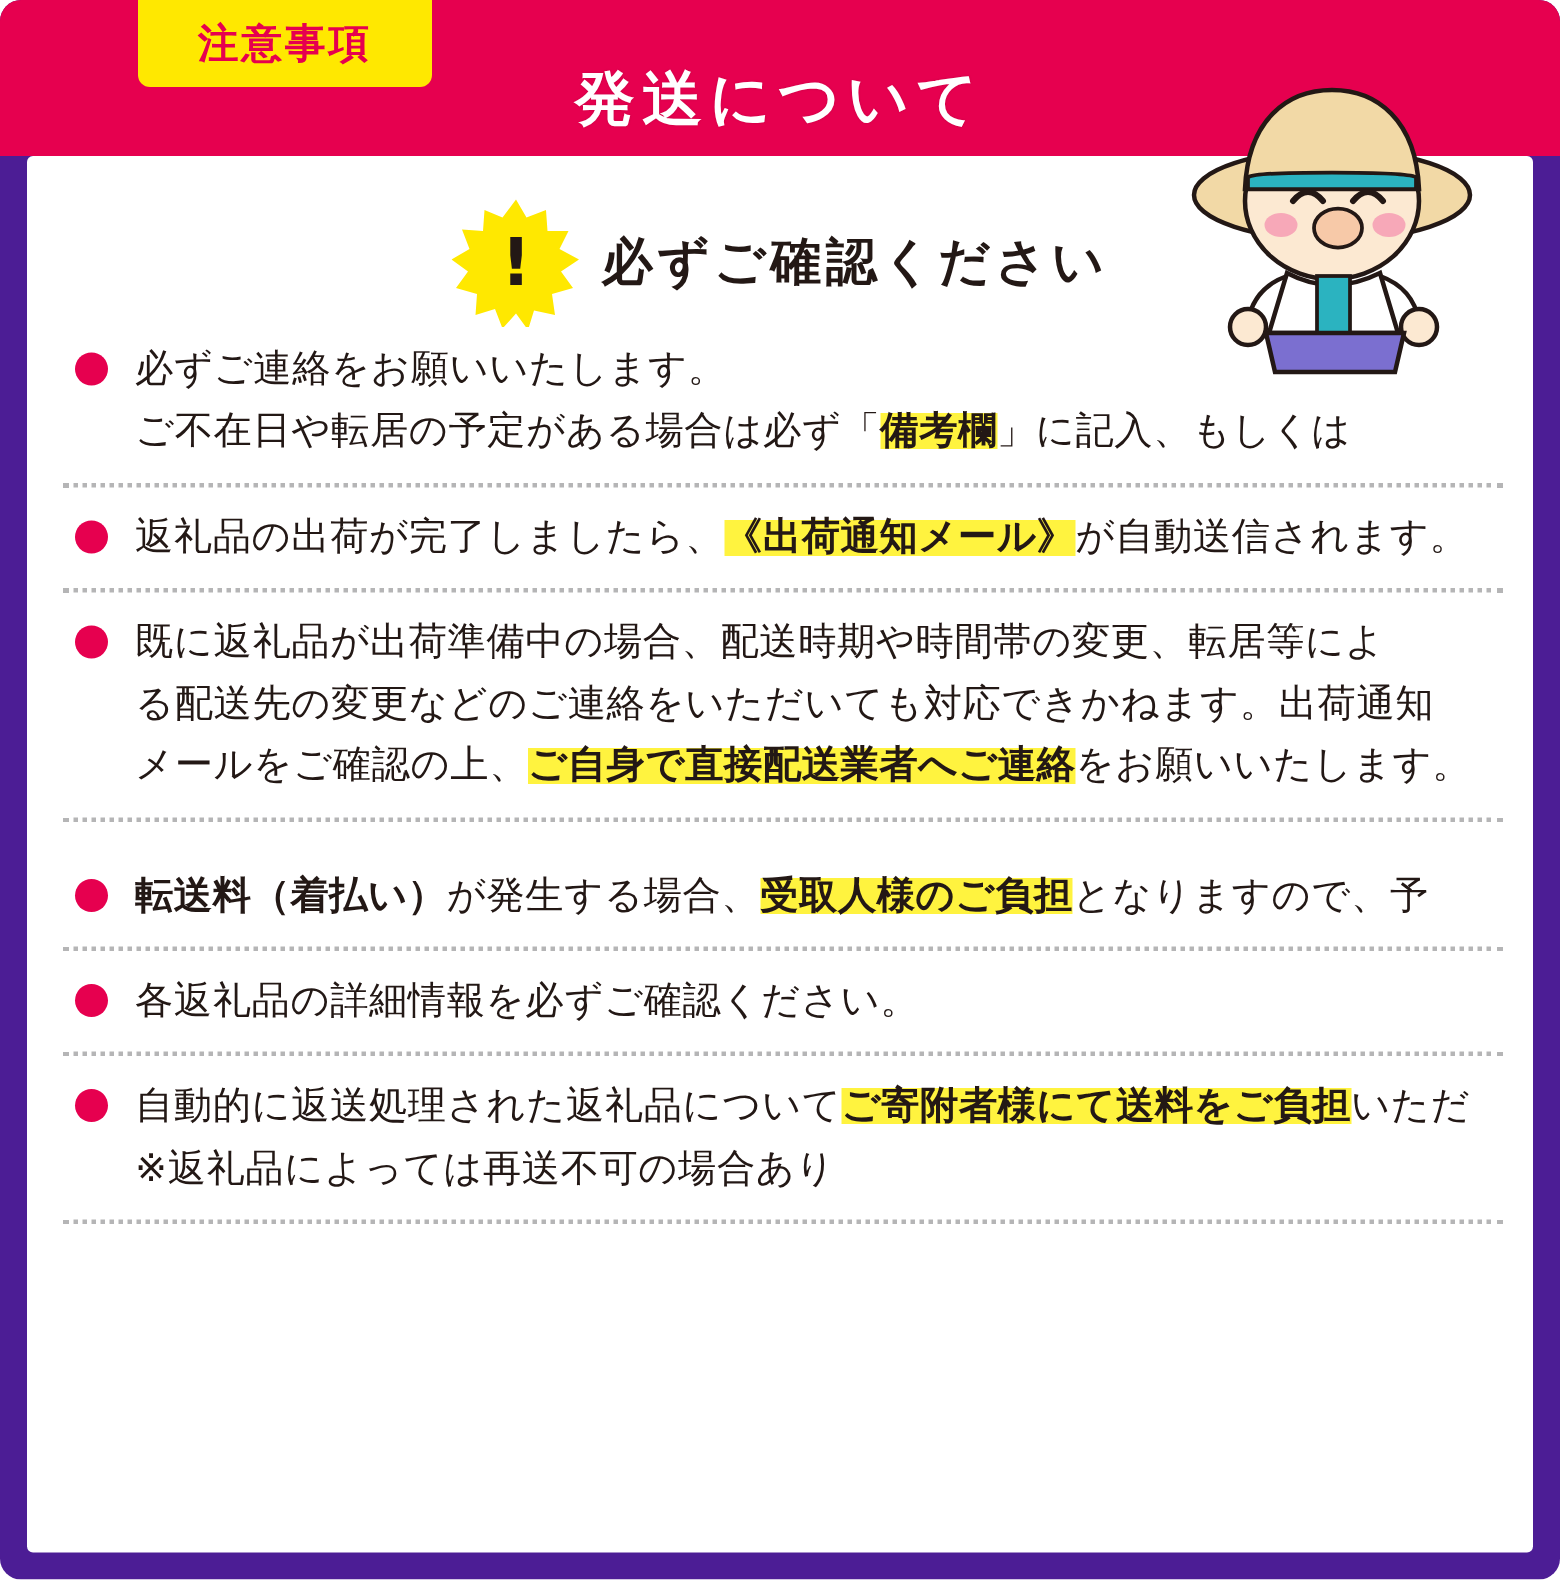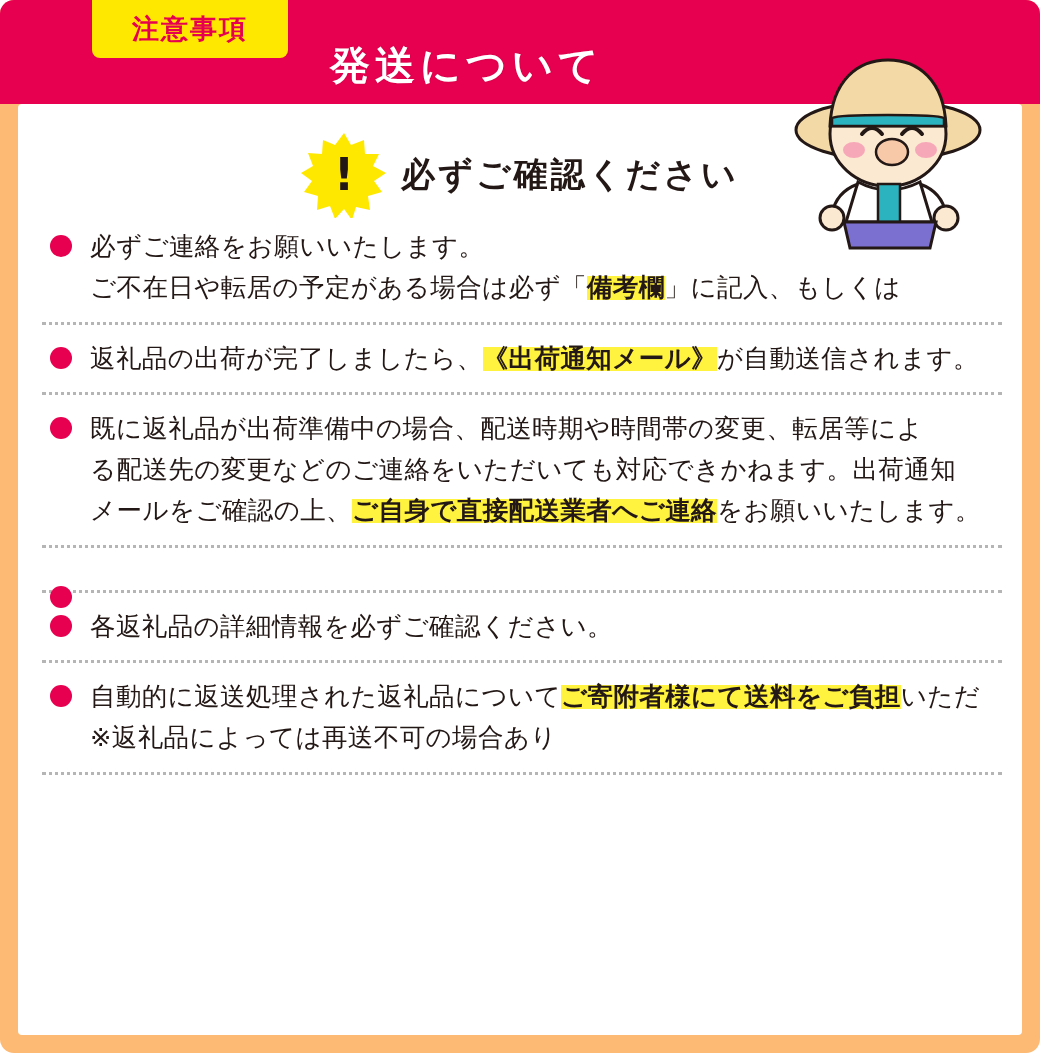--- a/index.html
+++ b/index.html
@@ -5,21 +5,21 @@
   * { box-sizing: border-box; }
   html, body {
     margin: 0; padding: 0;
     width: 1040px; height: 1053px;
     background: #ffffff;
     font-family: "DejaVu Sans", "Liberation Sans", sans-serif;
   }
   #page {
     position: relative;
     width: 1040px; height: 1053px;
-    background: #fdba74;
+    background: #4c1d95;
     border-radius: 14px;
     overflow: hidden;
   }
   
   .header {
     position: absolute;
     left: 0; top: 0;
     width: 1040px; height: 104px;
     background: #e6004f;
   }
@@ -34,20 +34,21 @@
   .tag span {
     color: #e6004f;
     font-size: 27px;
     font-weight: bold;
     letter-spacing: 2px;
   }
   .header-title {
     position: absolute;
     left: 330px; top: 38px;
     width: 380px;
+    text-align: center;
     color: #ffffff;
     font-size: 40px;
     font-weight: bold;
     letter-spacing: 5px;
     text-shadow: 0 0 2px rgba(0,0,0,.12);
   }
   
   .card {
     position: absolute;
     left: 18px; top: 104px;
@@ -190,20 +191,21 @@
         <div class="item">
           <span class="bullet"></span>
           <p><span>既に返礼品が出荷準備中の場合、配送時期や時間帯の変更、転居等によ</span></p>
           <p><span>る配送先の変更などのご連絡をいただいても対応できかねます。出荷通知</span></p>
           <p><span>メールをご確認の上、</span><span class="mk">ご自身で直接配送業者へご連絡</span><span>をお願いいたします。</span></p>
         </div>
         <div class="dots"></div>
         <div class="gap-lg"></div>
         <div class="item">
           <span class="bullet"></span>
+          <p><span class="bold">転送料（着払い）</span><span>が発生する場合、</span><span class="mk">受取人様のご負担</span><span>となりますので、予</span></p>
         </div>
         <div class="dots"></div>
         <div class="item">
           <span class="bullet"></span>
           <p><span>各返礼品の詳細情報を必ずご確認ください。</span></p>
         </div>
         <div class="dots"></div>
         <div class="item">
           <span class="bullet"></span>
           <p><span>自動的に返送処理された返礼品について</span><span class="mk">ご寄附者様にて送料をご負担</span><span>いただ</span></p>

